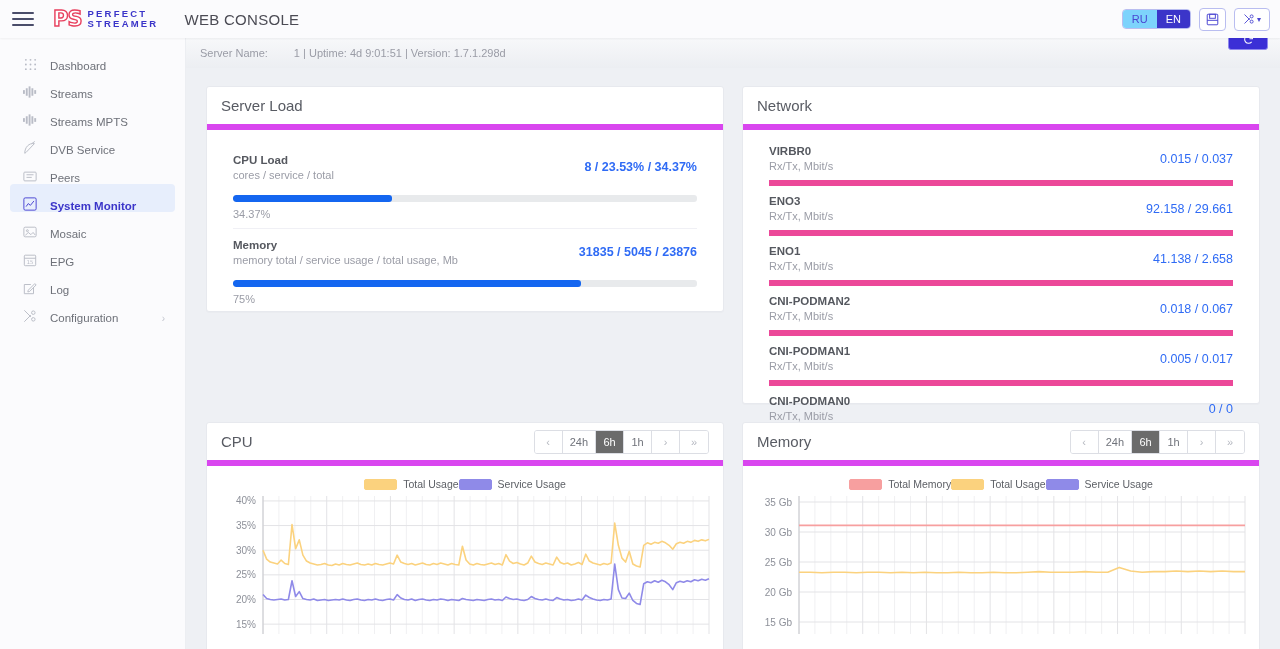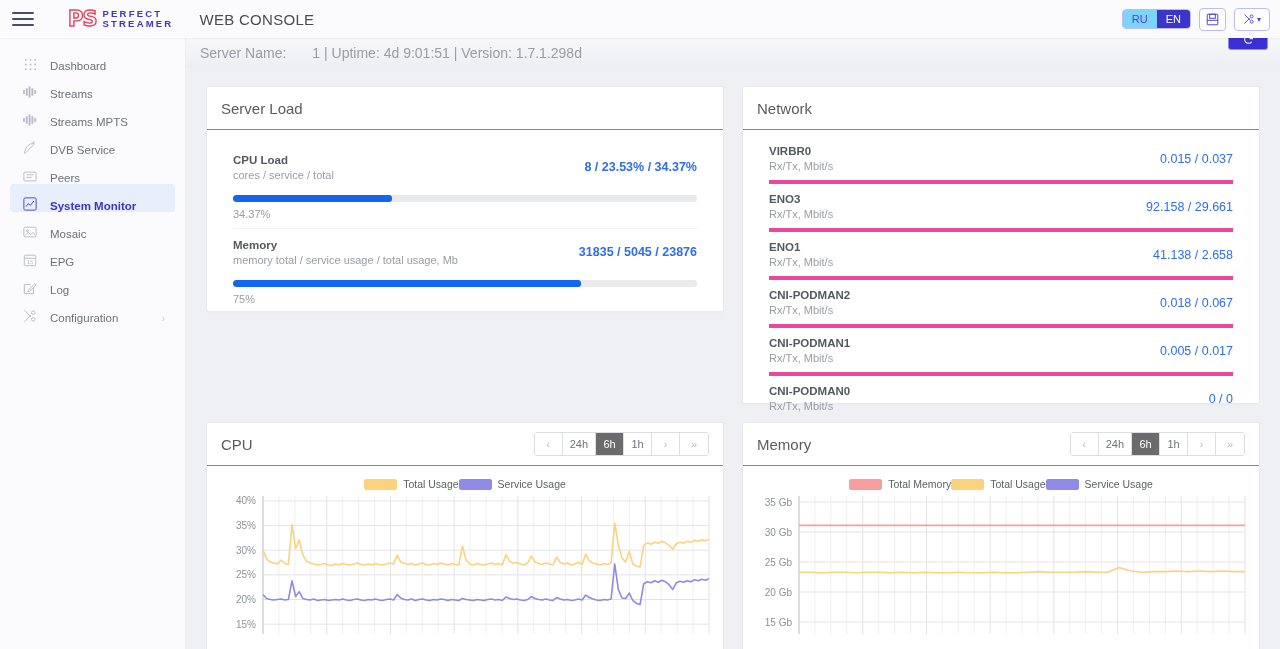--- a/index.html
+++ b/index.html
@@ -18,21 +18,21 @@
     z-index: 40;
     box-shadow: 0 1px 2px rgba(0,0,0,0.05);
   }
   .hamburger {
     width: 46px; height: 38px;
     display: flex; flex-direction: column; justify-content: center; align-items: center;
     gap: 4px; cursor: pointer;
   }
   .hamburger span { display: block; width: 22px; height: 2px; background: #4a4d6a; border-radius: 1px; }
 
-  .logo { display: flex; align-items: center; gap: 6px; margin-left: 22px; }
+  .logo { display: flex; align-items: center; gap: 6px; margin-left: 7px; }
   .logo-mark { font-size: 21px; font-weight: bold; letter-spacing: -1px;
     color: #fff;
     -webkit-text-stroke: 1.4px #e8415f;
     text-shadow: 0 0 0 #e8415f;
     font-family: "DejaVu Sans", sans-serif;
   }
   .logo-text { display: flex; flex-direction: column; line-height: 10px; }
   .logo-text span { font-size: 9.5px; font-weight: bold; letter-spacing: 2.2px; color: #3b35c9; }
 
   .console-title {
@@ -53,21 +53,21 @@
     background: #fff; display: flex; align-items: center; justify-content: center;
     cursor: pointer; color: #4a45d2;
   }
   .icon-btn.wide { width: 36px; gap: 2px; }
 
   
   .subbar {
     position: absolute; top: 38px; left: 186px; width: 1094px; height: 30px;
     background: linear-gradient(180deg,#f7f8fa 0%, #eceef2 100%);
     display: flex; align-items: center; padding-left: 14px;
-    font-size: 14px; color: #9a9ca6; z-index: 30;
+    font-size: 11px; color: #9a9ca6; z-index: 30;
   }
   .subbar .label { margin-right: 26px; }
   .blue-btn {
     position: absolute; right: 12px; top: 29px; width: 40px; height: 21px;
     background: #3b2fd6; border: 1px solid #8f88ee; border-radius: 3px;
     z-index: 35; display:flex; align-items:center; justify-content:center;
     cursor: pointer;
   }
 
   
@@ -92,41 +92,41 @@
   .main {
     position: absolute; top: 68px; left: 186px; width: 1094px; height: 581px;
     background: #eef0f4; padding: 18px 20px 0 20px;
   }
   .row { display: flex; gap: 18px; }
   .card {
     background: #fff; border: 1px solid #e7e9ee; border-radius: 3px;
     flex: 1 1 0; box-shadow: 0 1px 1px rgba(0,0,0,0.02);
   }
   .card-head {
-    height: 43px; border-bottom: 1px solid #d946ef;
+    height: 43px; border-bottom: 6px solid #d946ef;
     display: flex; align-items: center; padding: 0 14px;
   }
   .card-title { font-size: 15px; color: #585b63; }
   .card-body { padding: 14px 26px 12px 26px; }
 
   
   .metric { padding: 10px 0 8px 0; }
   .metric + .metric { border-top: 1px solid #f0f0f5; }
   .metric-top { display: flex; align-items: flex-start; }
   .metric-name { font-size: 11.5px; font-weight: bold; color: #55585f; }
   .metric-sub { font-size: 11px; color: #9a9ca6; margin-top: 3px; }
   .metric-val { margin-left: auto; font-size: 12.5px; font-weight: bold; color: #2f6bf5; padding-top: 6px; }
   .bar-track { height: 7px; background: #e8eaec; border-radius: 3px; margin-top: 14px; overflow: hidden; }
   .bar-fill { height: 100%; background: #1466f0; border-radius: 3px; }
   .bar-caption { font-size: 11px; color: #9a9ca6; margin-top: 6px; }
 
   
   .net-body { padding: 6px 26px 10px 26px; }
   .net-row { display: flex; align-items: center; padding: 9px 0 8px 0; }
-  .net-row + .net-row { border-top: 4px solid #ec4899; }
+  .net-row + .net-row { border-top: 6px solid #ec4899; }
   .net-name { font-size: 11.5px; font-weight: bold; color: #55585f; }
   .net-sub { font-size: 11px; color: #9a9ca6; margin-top: 3px; }
   .net-val { margin-left: auto; font-size: 12.5px; font-weight: normal; color: #2f6bf5; }
 
   
   .pager { margin-left: auto; display: flex; border-radius: 3px; overflow: hidden; border: 1px solid #dcdee4; }
   .pg {
     min-width: 28px; height: 22px; display: flex; align-items: center; justify-content: center;
     font-size: 11px; color: #70737b; background: #fff; cursor: pointer;
     border-right: 1px solid #dcdee4; padding: 0 7px;

